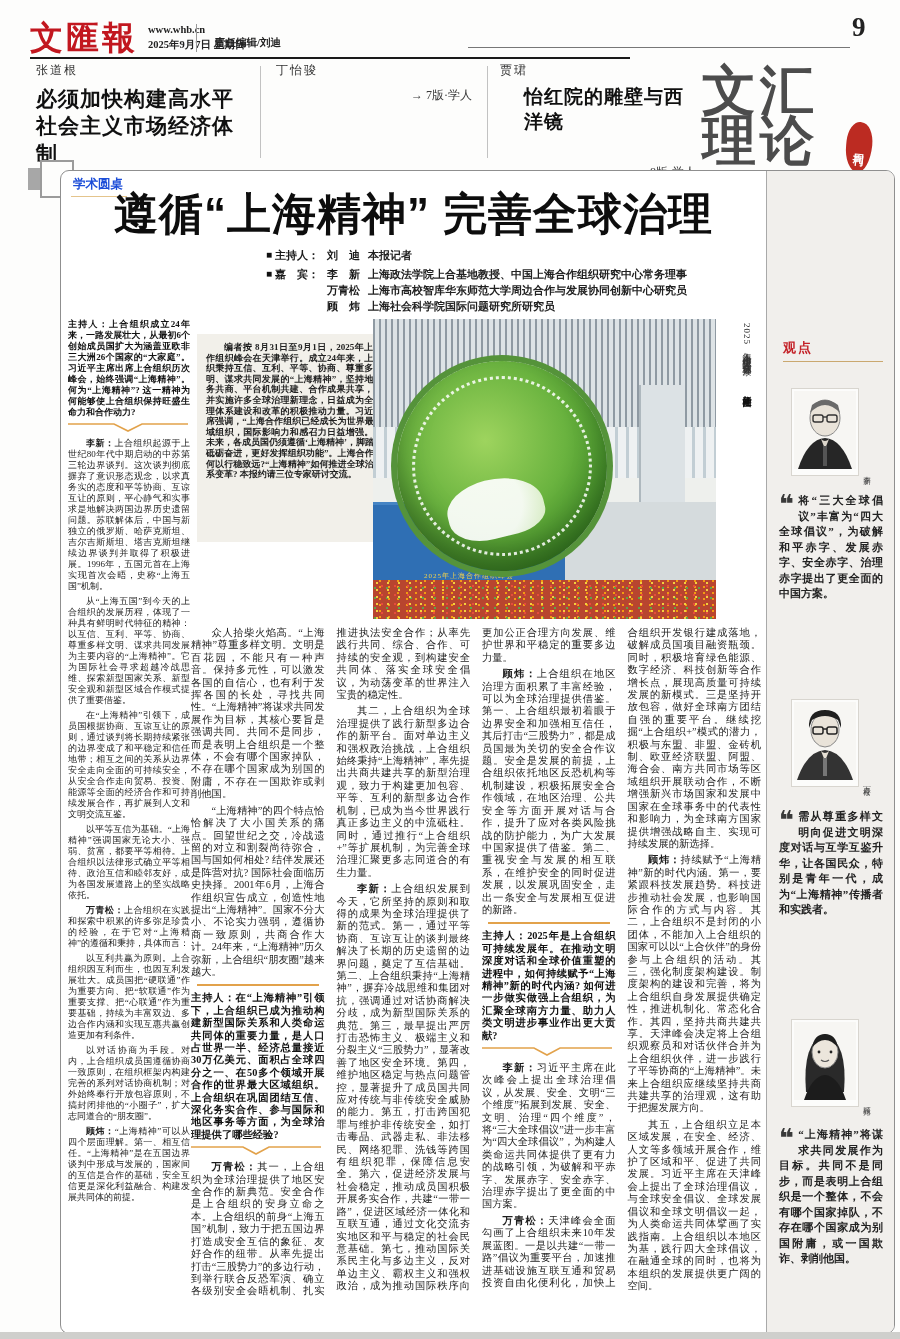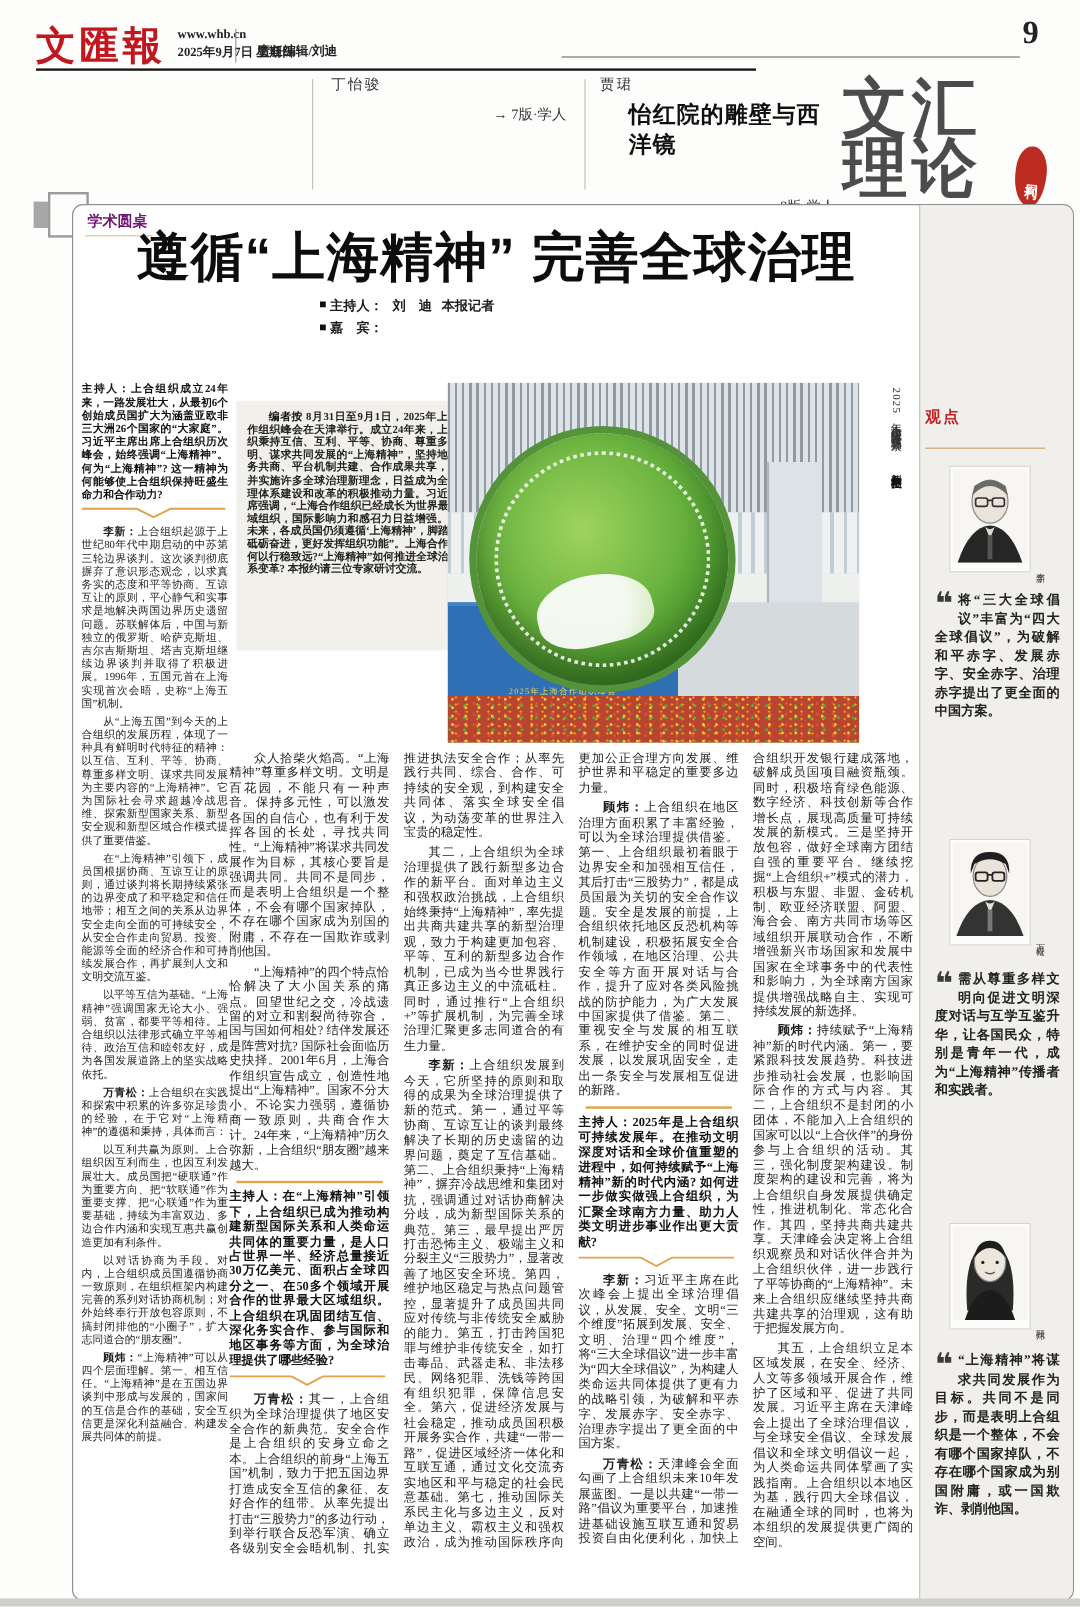--- a/index.html
+++ b/index.html
@@ -40,21 +40,21 @@
       color:#fff;font-size:11px;font-weight:700;writing-mode:vertical-rl;text-align:center;
       display:flex;align-items:center;justify-content:center;letter-spacing:2px;}
 
   
   .corner-a{position:absolute;left:28px;top:168px;width:22px;height:22px;background:#a7a7a7;}
   .corner-b{position:absolute;left:40px;top:160px;width:30px;height:34px;background:#fdfdfc;border:2px solid #9b9b9b;}
 
   
   .main-box{position:absolute;left:60px;top:170px;width:833px;height:1162px;background:#fff;
             border:1.5px solid #8f8f8f;border-radius:9px;}
-  .sec-label{position:absolute;left:10px;top:3px;font-size:12.5px;font-weight:700;color:#701a75;
+  .sec-label{position:absolute;left:10px;top:3px;font-size:12.5px;font-weight:700;color:#1d4ed8;
              border-bottom:1px solid #e4c48c;padding:2px 4px 3px 2px;
              font-family:"Liberation Sans","DejaVu Sans",sans-serif;}
   .headline{position:absolute;left:0;top:14px;width:705px;text-align:center;font-size:44px;font-weight:900;
             color:#0d0d0d;letter-spacing:1px;font-family:"Liberation Sans","DejaVu Sans",sans-serif;}
 
   .participants{position:absolute;left:205px;top:76px;width:480px;font-size:11px;color:#1a1a1a;}
   .prow{display:flex;margin-bottom:3px;line-height:16px;}
   .psq{color:#111;font-size:10px;margin-right:3px;}
   .plabel{font-weight:700;white-space:nowrap;margin-right:8px;}
   .pname{font-weight:700;white-space:nowrap;margin-right:8px;}
@@ -111,23 +111,23 @@
       border-radius:55% 65% 40% 50%;transform:rotate(-14deg);}
 
   
   .ph-caption{position:absolute;left:659px;top:152px;height:300px;width:34px;
       writing-mode:vertical-rl;font-size:9px;letter-spacing:1px;color:#333;line-height:15px;}
   .ph-credit{font-weight:900;color:#111;margin-top:14px;}
 
   
   .sidebar{position:absolute;right:0;top:0;width:128px;height:100%;background:#f1efec;
            border-left:1px solid #a9a9a9;border-radius:0 8px 8px 0;box-sizing:border-box;}
-  .sb-title{position:absolute;left:4px;top:168px;font-size:13px;font-weight:900;color:#c32127;
+  .sb-title{position:absolute;left:16px;top:168px;font-size:13px;font-weight:900;color:#c32127;
             font-family:"Liberation Sans","DejaVu Sans",sans-serif;letter-spacing:2px;
-            border-bottom:1px solid #caa86f;padding-bottom:16px;width:100px;}
+            border-bottom:1px solid #caa86f;padding-bottom:4px;width:100px;}
   .pt{position:absolute;left:0;width:128px;display:flex;align-items:flex-end;justify-content:center;gap:3px;}
   .pt-frame{background:#fcfcfb;border:1px solid #d8d5cf;padding:2px;}
   .pt-name{writing-mode:vertical-rl;font-size:7.5px;color:#444;letter-spacing:1px;padding-bottom:4px;}
   .quote{position:absolute;left:12px;width:104px;font-size:11px;line-height:15.5px;font-weight:600;
          color:#222;text-align:justify;}
   .qmark{float:left;font-size:26px;line-height:18px;color:#3a3a3a;margin:2px 4px 0 0;
          font-family:"DejaVu Sans","Liberation Sans",sans-serif;}
   .pt1{top:217px;}.q1{top:322px;}
   .pt2{top:528px;}.q2{top:638px;}
   .pt3{top:848px;}.q3{top:956px;}
@@ -143,20 +143,25 @@
   <div class="mast-meta">
     <div>www.whb.cn</div>
     <div class="mast-date">2025年9月7日 星期日</div>
   </div>
   <div class="mast-vline"></div>
   <div class="mast-editor">责任编辑/刘迪</div>
   <div class="mast-rule"></div>
   <div class="pageno-rule"></div>
   <div class="pageno">9</div>
 
+  <div class="teaser t1">
+    <div class="t-author">张道根</div>
+    <div class="t-title">必须加快构建高水平社会主义市场经济体制</div>
+    <div class="t-ref">→ 6版·智库</div>
+  </div>
   <div class="tsep ts1"></div>
   <div class="teaser t2">
     <div class="t-author">丁怡骏</div>
     <div class="t-ref">→ 7版·学人</div>
   </div>
   <div class="tsep ts2"></div>
   <div class="teaser t3">
     <div class="t-author">贾珺</div>
     <div class="t-title">怡红院的雕壁与西洋镜</div>
     <div class="t-ref">→ 8版·学人</div>
@@ -178,20 +183,25 @@
     <div class="participants">
       <div class="prow">
         <span class="psq">■</span>
         <span class="plabel">主持人：</span>
         <span class="pname">刘　迪</span>
         <span class="prole">本报记者</span>
       </div>
       <div class="prow">
         <span class="psq">■</span>
         <span class="plabel">嘉　宾：</span>
+        <div class="glist">
+          <div><span class="pname">李　新</span><span class="prole">上海政法学院上合基地教授、中国上海合作组织研究中心常务理事</span></div>
+          <div><span class="pname">万青松</span><span class="prole">上海市高校智库华东师范大学周边合作与发展协同创新中心研究员</span></div>
+          <div><span class="pname">顾　炜</span><span class="prole">上海社会科学院国际问题研究所研究员</span></div>
+        </div>
       </div>
     </div>
 
     <div class="col1">
       <p class="qpara"><span class="sp">主持人：</span><span>上合组织成立24年来，一路发展壮大，从最初6个创始成员国扩大为涵盖亚欧非三大洲26个国家的“大家庭”。习近平主席出席上合组织历次峰会，始终强调“上海精神”。何为“上海精神”? 这一精神为何能够使上合组织保持旺盛生命力和合作动力?</span></p>
       <div class="chevron">
         <svg width="120" height="10" viewBox="0 0 120 10">
             <polyline points="0,2 46,2 60,9 74,2 120,2" fill="none" stroke="#e2a24b" stroke-width="1.6"></polyline>
           </svg>
       </div>

